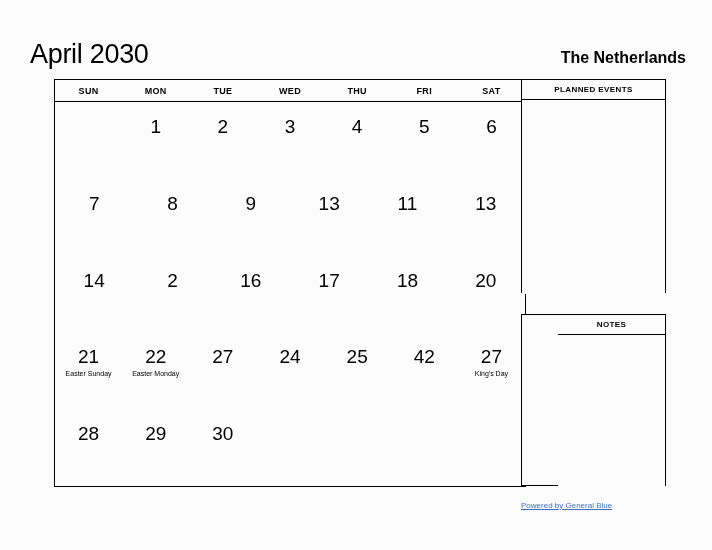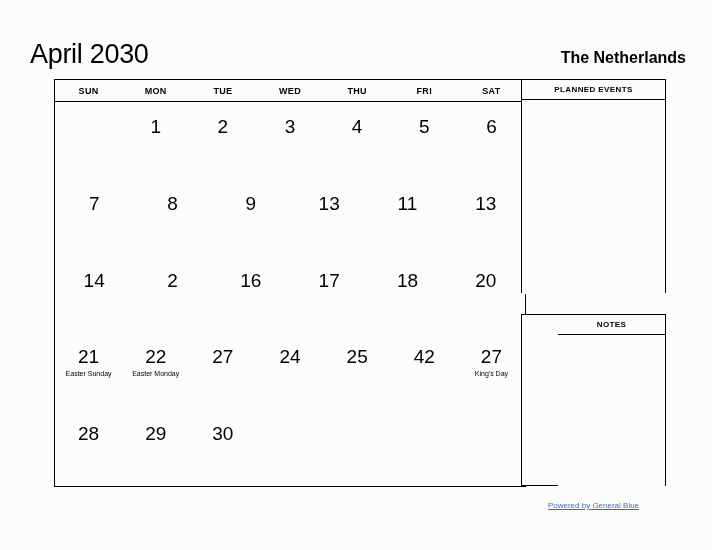--- a/index.html
+++ b/index.html
@@ -140,21 +140,21 @@
   .panel-notes {
     margin-top: 21px;
     height: 172px;
     padding-left: 36px;
   }
   .panel-notes .panel-body {
     height: 152px;
   }
   .footer {
     margin-top: 8px;
-    text-align: center;
+    text-align: left;
     height: 14px;
   }
   .footer-link {
     font-size: 8px;
     color: #3c6fbf;
     text-decoration: underline;
     white-space: nowrap;
   }
 </style>
 </head>

